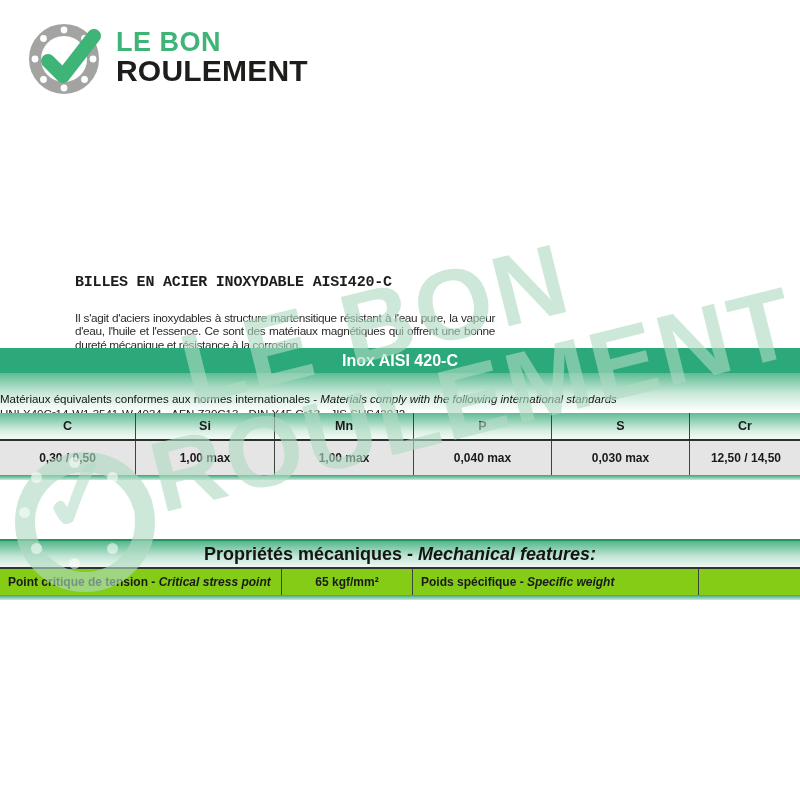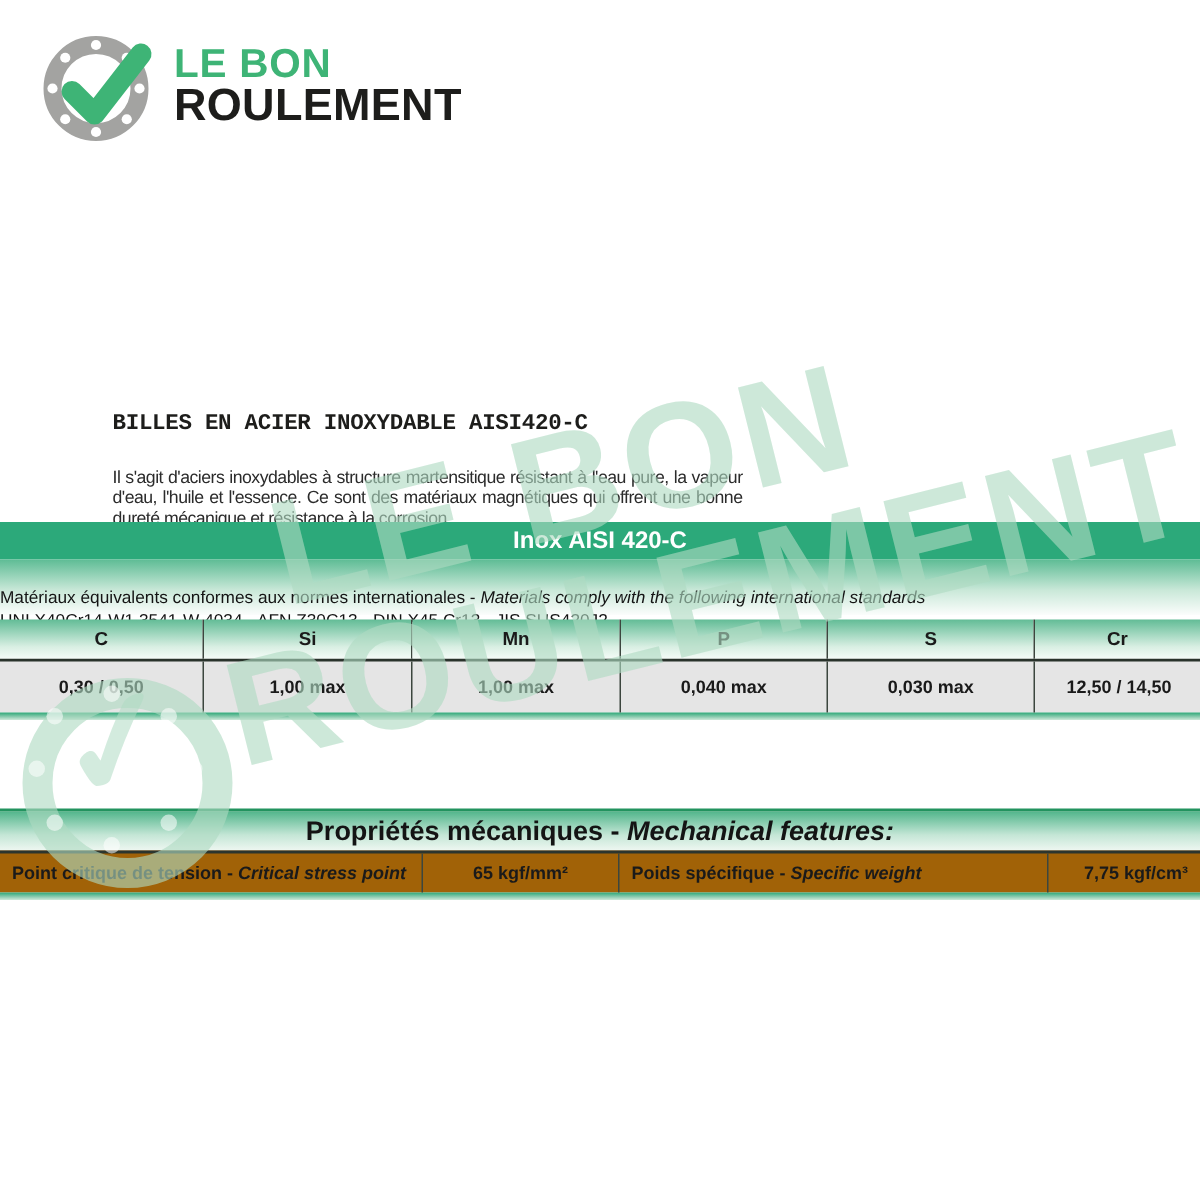--- a/index.html
+++ b/index.html
@@ -42,21 +42,21 @@
   .chem-vals .cell:last-child { border-right:none; justify-content:flex-end; padding-right:19px; }
   .strip { height:5px; background:linear-gradient(180deg,#2fa878 0%,#8fcdb2 60%,#cfe9da 100%); }
 
   
   .mech { position:absolute; left:0; top:491px; width:800px; }
   .mech-band { height:28px; border-top:2px solid #23935f;
                background:linear-gradient(180deg,#53b68c 0%,#c4e6d6 60%,#eef7f1 100%);
                color:#141414; font-weight:bold; font-size:18px;
                display:flex; align-items:center; justify-content:center;margin-top:48px; }
   .mech-row { display:grid; grid-template-columns:282px 131px 286px 101px; height:28px;
-              border-top:2px solid #2c352e; background:#a16207; }
+              border-top:2px solid #2c352e; background:#84cc16; }
   .mech-row .cell { font-weight:bold; font-size:12px; color:#1a1a1a; display:flex; align-items:center;
                     border-right:1.5px solid #3c463e; }
   .mech-row .cell.label { padding-left:8px; justify-content:flex-start; }
   .mech-row .cell.center { justify-content:center; }
   .mech-row .cell.right { justify-content:flex-end; padding-right:8px; border-right:none; }
   em { font-style:italic; }
 
   
   .watermark { position:absolute; inset:0; pointer-events:none; z-index:10; }
   .wm-text { position:absolute; left:118px; top:338px; transform:rotate(-14deg); transform-origin:0 0;
@@ -132,21 +132,20 @@
       <span><span>Propriétés mécaniques</span><span> - </span><em>Mechanical features:</em></span>
     </div>
     <div class="mech-row">
       <div class="cell label">
           <span><span>Point critique de tension</span><span> - </span><em>Critical stress point</em></span>
         </div>
       <div class="cell center">65 kgf/mm²</div>
       <div class="cell label">
           <span><span>Poids spécifique</span><span> - </span><em>Specific weight</em></span>
         </div>
-      <div class="cell right">7,75 kgf/cm³</div>
     </div>
     <div class="strip"></div>
   </section>
 
   <div class="watermark">
     <div class="wm-circle">
       <span class="wm-dot" style="left:34px; top:-15px;"></span>
       <span class="wm-dot" style="left:72px; top:0px;"></span>
       <span class="wm-dot" style="left:89px; top:35px;"></span>
       <span class="wm-dot" style="left:72px; top:71px;"></span>

